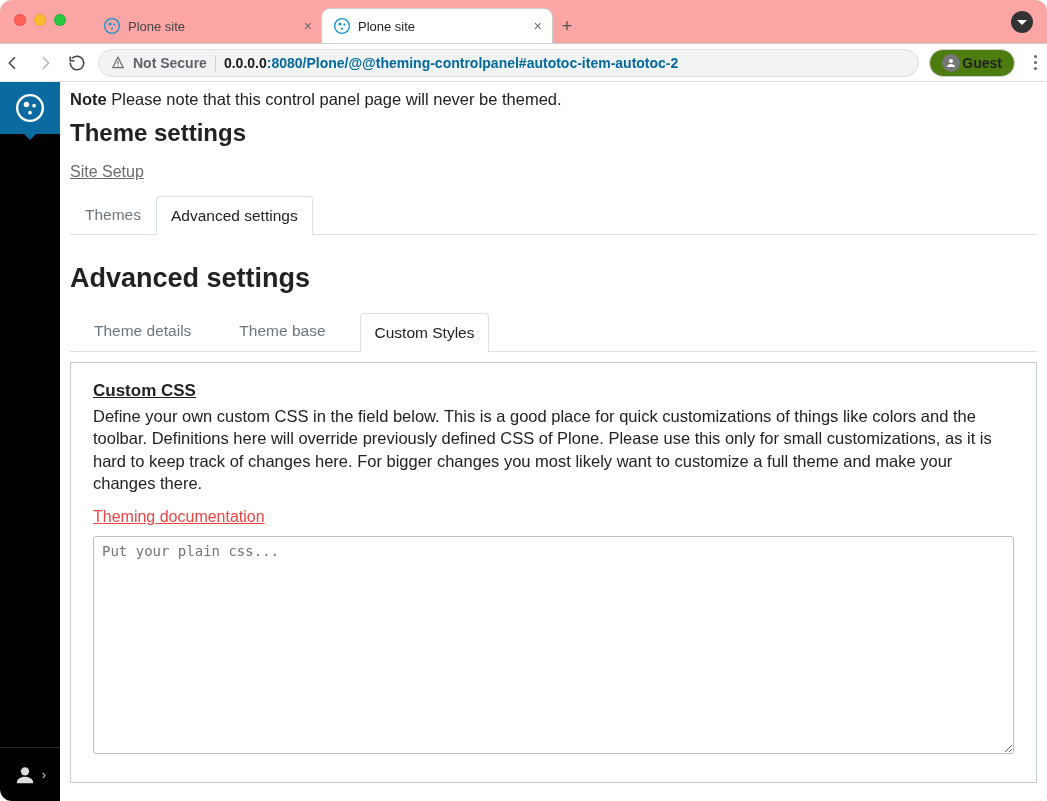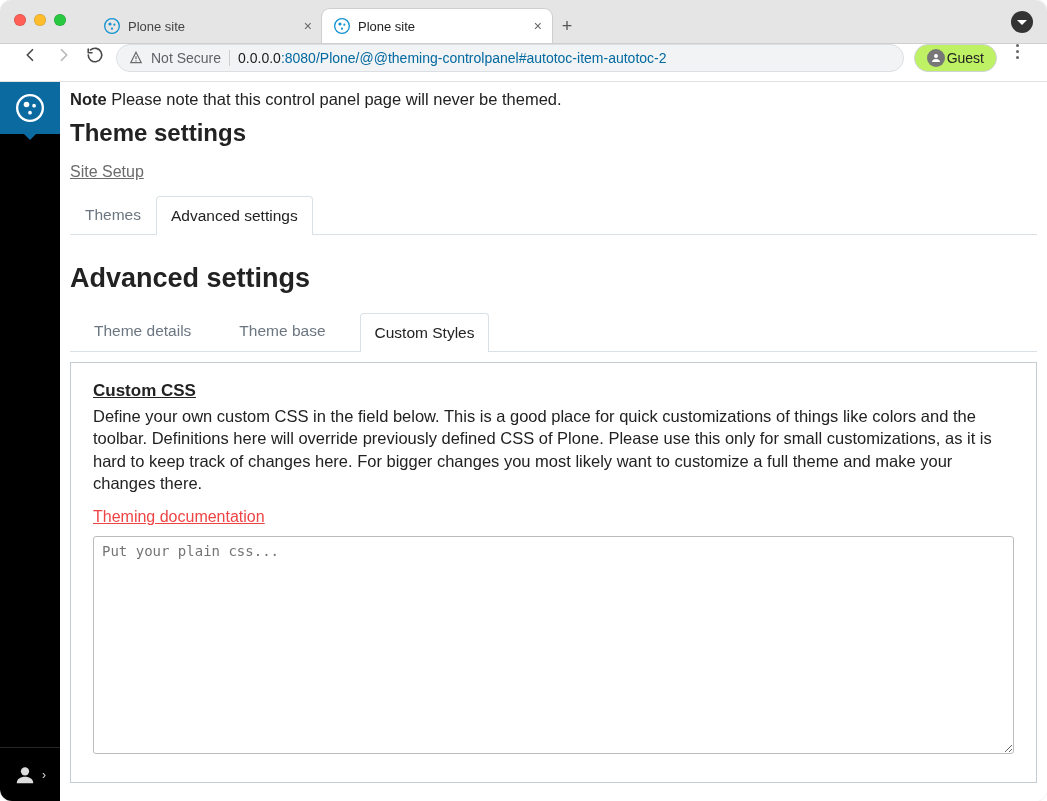--- a/index.html
+++ b/index.html
@@ -1,45 +1,45 @@
 <!DOCTYPE html>
 <html><head>
 <meta charset="utf-8">
 <style>
   * { box-sizing: border-box; }
   html, body { margin: 0; padding: 0; height: 100%; font-family: -apple-system, "Helvetica Neue", Helvetica, Arial, sans-serif; font-size: 16px; color: #222; background: #fff; }
 
   
   .chrome { width: 1047px; height: 801px; display: flex; flex-direction: column; border-radius: 12px; overflow: hidden; box-shadow: 0 0 0 1px rgba(0,0,0,0.05); background: #fff; }
-  .tabbar { height: 44px; background: #e5e5e5; display: flex; align-items: flex-end; padding-left: 12px; border-bottom: 1px solid #cfcfcf; position: relative; }
+  .tabbar { height: 44px; background: #fca5a5; display: flex; align-items: flex-end; padding-left: 12px; border-bottom: 1px solid #cfcfcf; position: relative; }
   .traffic { position: absolute; left: 14px; top: 14px; display: flex; gap: 8px; }
   .traffic .dot { width: 12px; height: 12px; border-radius: 50%; }
   .traffic .red    { background: #ff5f57; box-shadow: inset 0 0 0 .5px rgba(0,0,0,.2); }
   .traffic .yellow { background: #ffbd2e; box-shadow: inset 0 0 0 .5px rgba(0,0,0,.2); }
   .traffic .green  { background: #28c840; box-shadow: inset 0 0 0 .5px rgba(0,0,0,.2); }
   .tabs-strip { display: flex; align-items: flex-end; margin-left: 80px; height: 100%; }
   .tab { height: 34px; margin-top: 10px; display: flex; align-items: center; gap: 8px; padding: 0 10px 0 12px; font-size: 13px; color: #444; border-top-left-radius: 8px; border-top-right-radius: 8px; min-width: 230px; max-width: 230px; user-select: none; }
   .tab .favicon { width: 16px; height: 16px; display: inline-block; }
   .tab .label { flex: 1; white-space: nowrap; overflow: hidden; text-overflow: ellipsis; }
   .tab .closex { font-size: 14px; color: #666; }
   .tab.active { background: #fff; box-shadow: 0 0 0 1px #cfcfcf; color: #222; }
   .newtab { width: 30px; height: 34px; margin-top: 10px; display: flex; align-items: center; justify-content: center; font-size: 18px; color: #555; }
   .tabbar .accbtn { margin-left: auto; margin-right: 14px; width: 22px; height: 22px; border-radius: 50%; background: #333; color: #fff; align-self: center; display:flex; align-items:center; justify-content:center; }
   .tabbar .accbtn svg { display:block; }
 
-  .addrbar { height: 38px; background: #fff; border-bottom: 1px solid #e2e2e2; display: flex; align-items: flex-start; padding: 0 20px; gap: 10px; }
+  .addrbar { height: 38px; background: #fff; border-bottom: 1px solid #e2e2e2; display: flex; align-items: center; padding: 0 2px; gap: 10px; font-weight: bold; }
   .navicon { width: 22px; height: 22px; display: inline-flex; align-items: center; justify-content: center; color: #4a4a4a; }
   .navicon.disabled { color: #b7b7b7; }
   .omnibox { flex: 1; height: 28px; border: 1px solid #dcdfe2; border-radius: 22px; display: flex; align-items: center; padding: 0 12px; font-size: 14px; color: #4a4a4a; background: #f1f3f4; gap: 8px; overflow: hidden; }
   .omnibox .shield { width: 14px; height: 14px; display:inline-flex; color:#6b6b6b; }
   .omnibox .notsecure { color: #5f6368; font-size: 14px; }
   .omnibox .sep { width:1px; height:16px; background:#cfcfcf; }
   .omnibox .url    { color: #1a1a1a; flex: 1; white-space: nowrap; overflow: hidden; text-overflow: ellipsis; }
   .omnibox .url .dim { color:#0369a1; }
-  .guestpill { height: 28px; border: 1px solid #cfd2d4; border-radius: 22px; display: inline-flex; align-items: center; gap: 2px; padding: 0 12px; font-size: 14px; color: #222; background:#bef264; }
+  .guestpill { height: 28px; border: 1px solid #cfd2d4; border-radius: 22px; display: inline-flex; align-items: center; gap: 2px; padding: 0 12px; font-size: 14px; color: #222; background:#4d7c0f; }
   .guestpill .avatar { width: 18px; height: 18px; border-radius: 50%; background: #777; display:inline-flex; align-items:center; justify-content:center; }
   .kebab { width: 20px; display:flex; flex-direction:column; gap:3px; align-items:center; justify-content:center; color:#666; }
   .kebab span{ width:3px; height:3px; border-radius:50%; background:#666; }
 
   
   .viewport { flex: 1; display: flex; overflow: hidden; background:#fff; }
   .pl-toolbar { width: 60px; background: #000; display: flex; flex-direction: column; }
   .pl-toolbar .logo { height: 52px; background: #0b6aa0; display:flex; align-items:center; justify-content:center; position:relative; }
   .pl-toolbar .logo svg { display:block; }
   .pl-toolbar .logo::after { content:""; position:absolute; bottom:-6px; left:50%; transform:translateX(-50%); width:0; height:0; border-left:6px solid transparent; border-right:6px solid transparent; border-top:6px solid #0b6aa0; }

